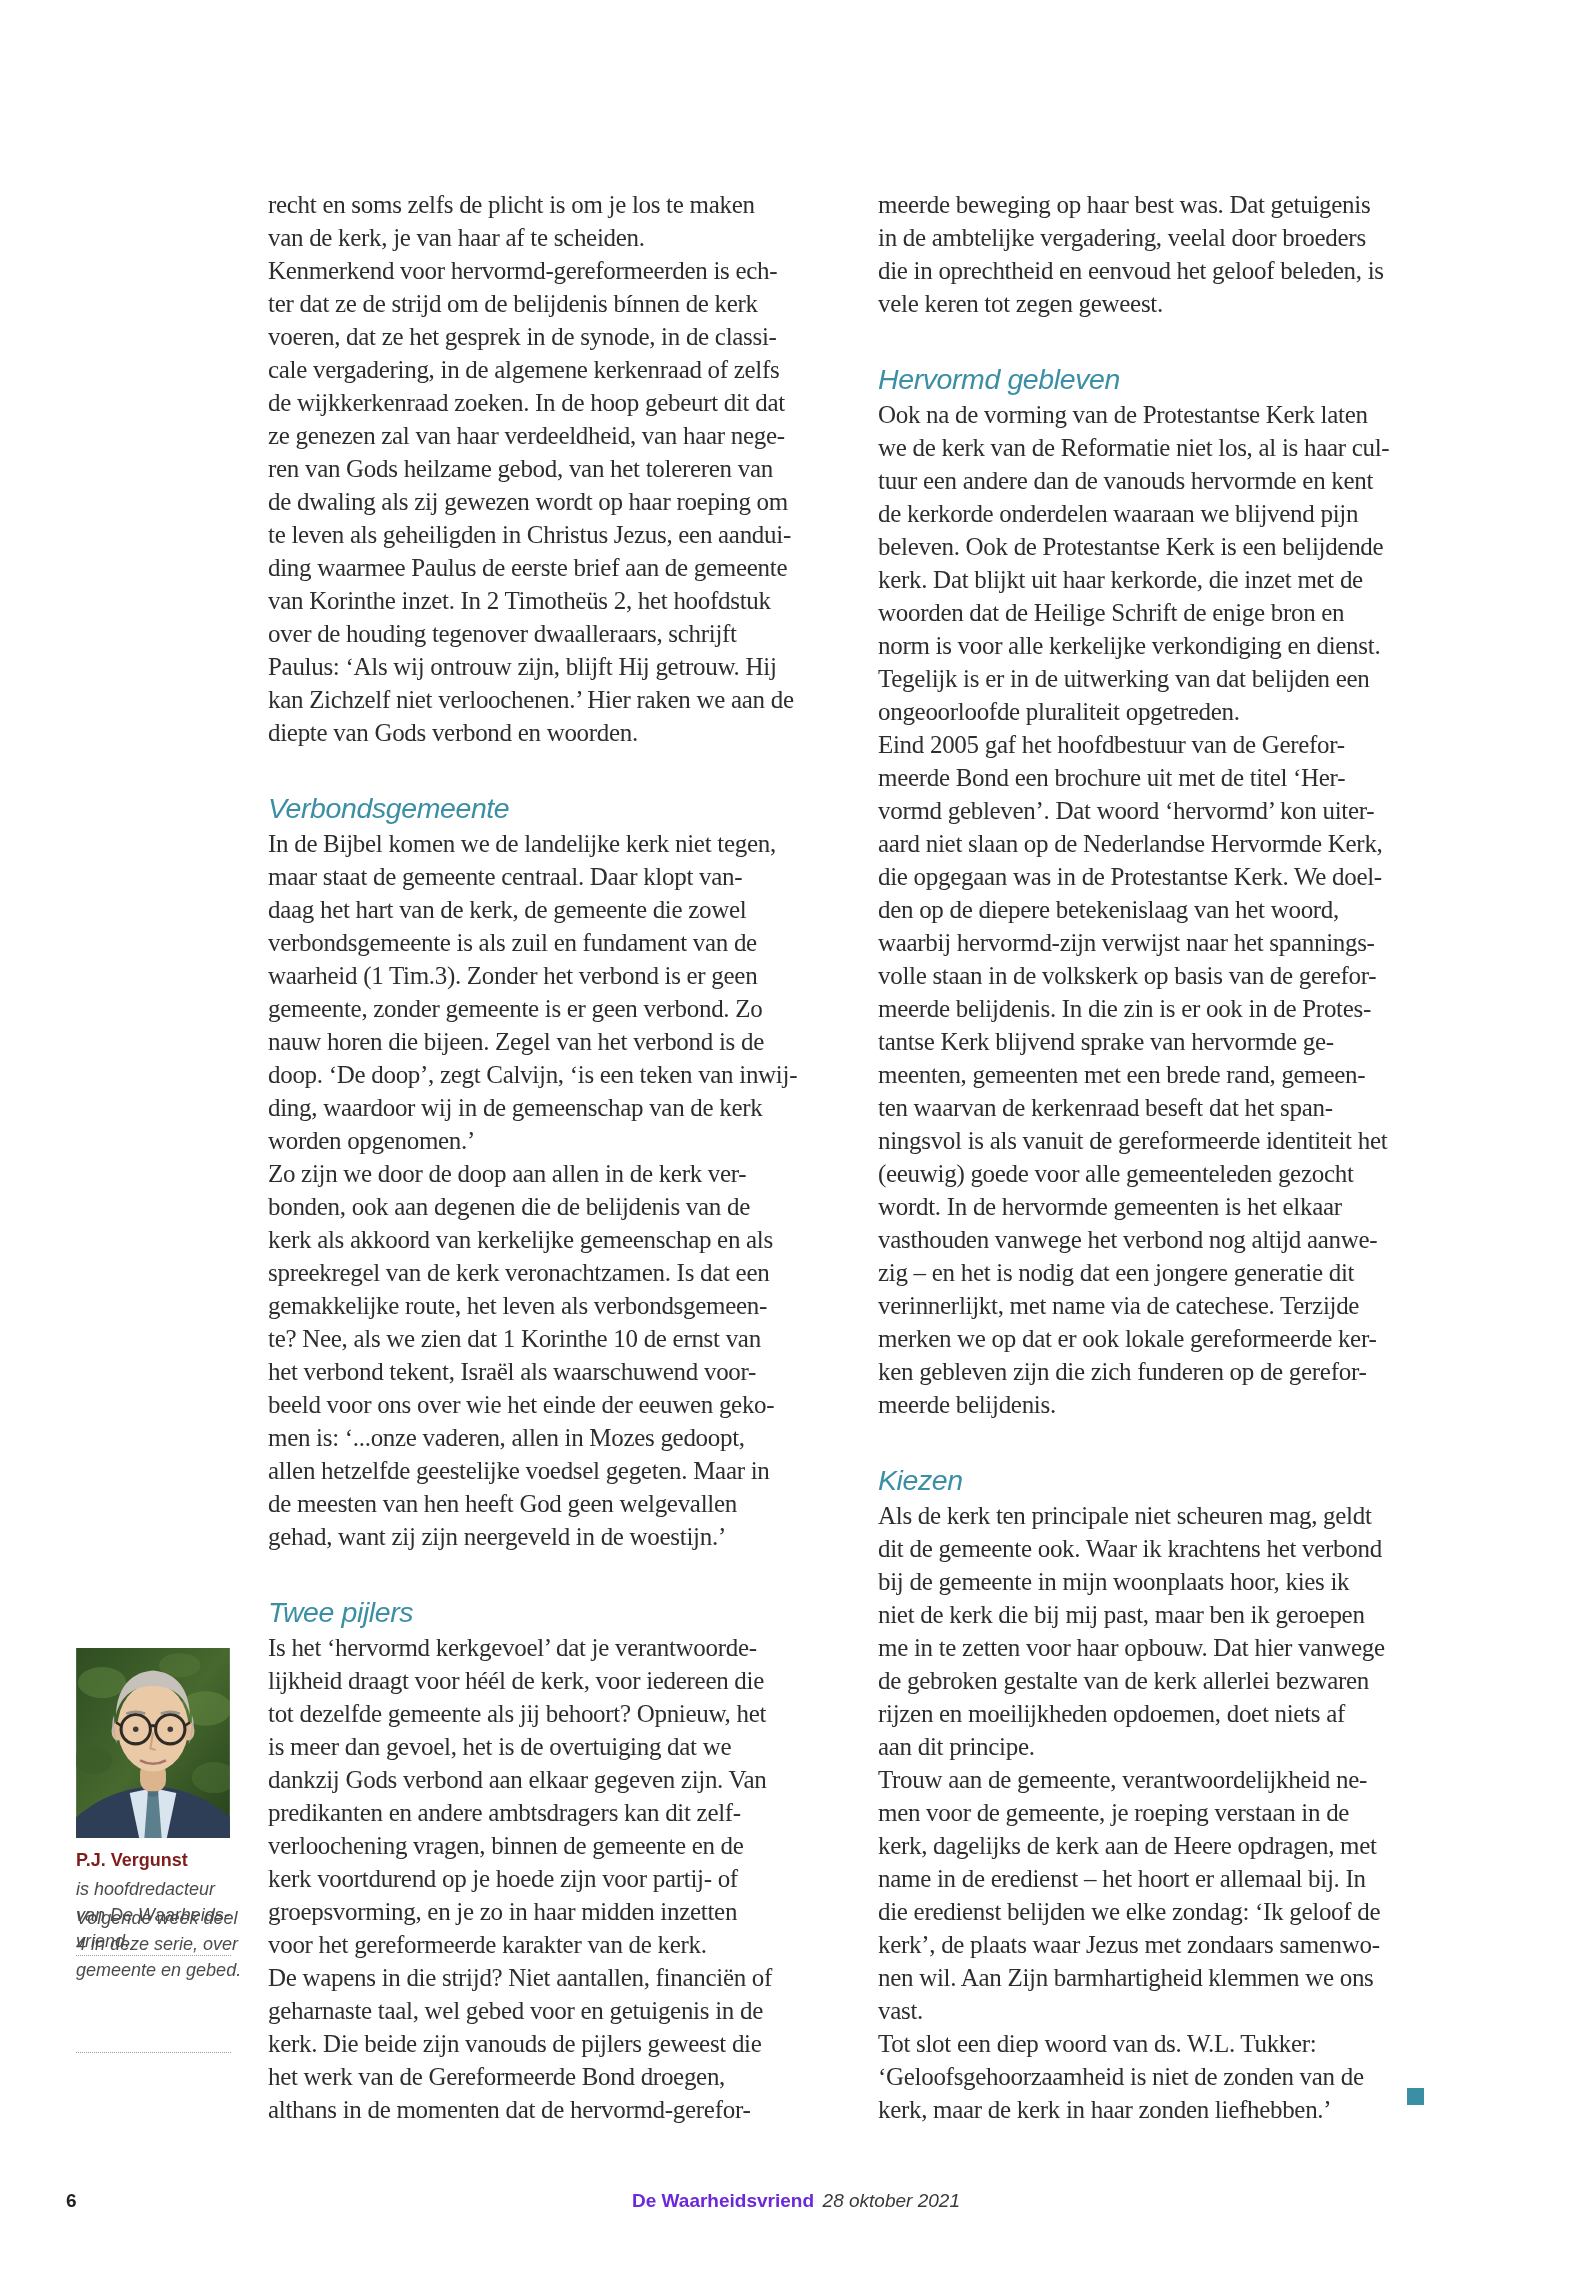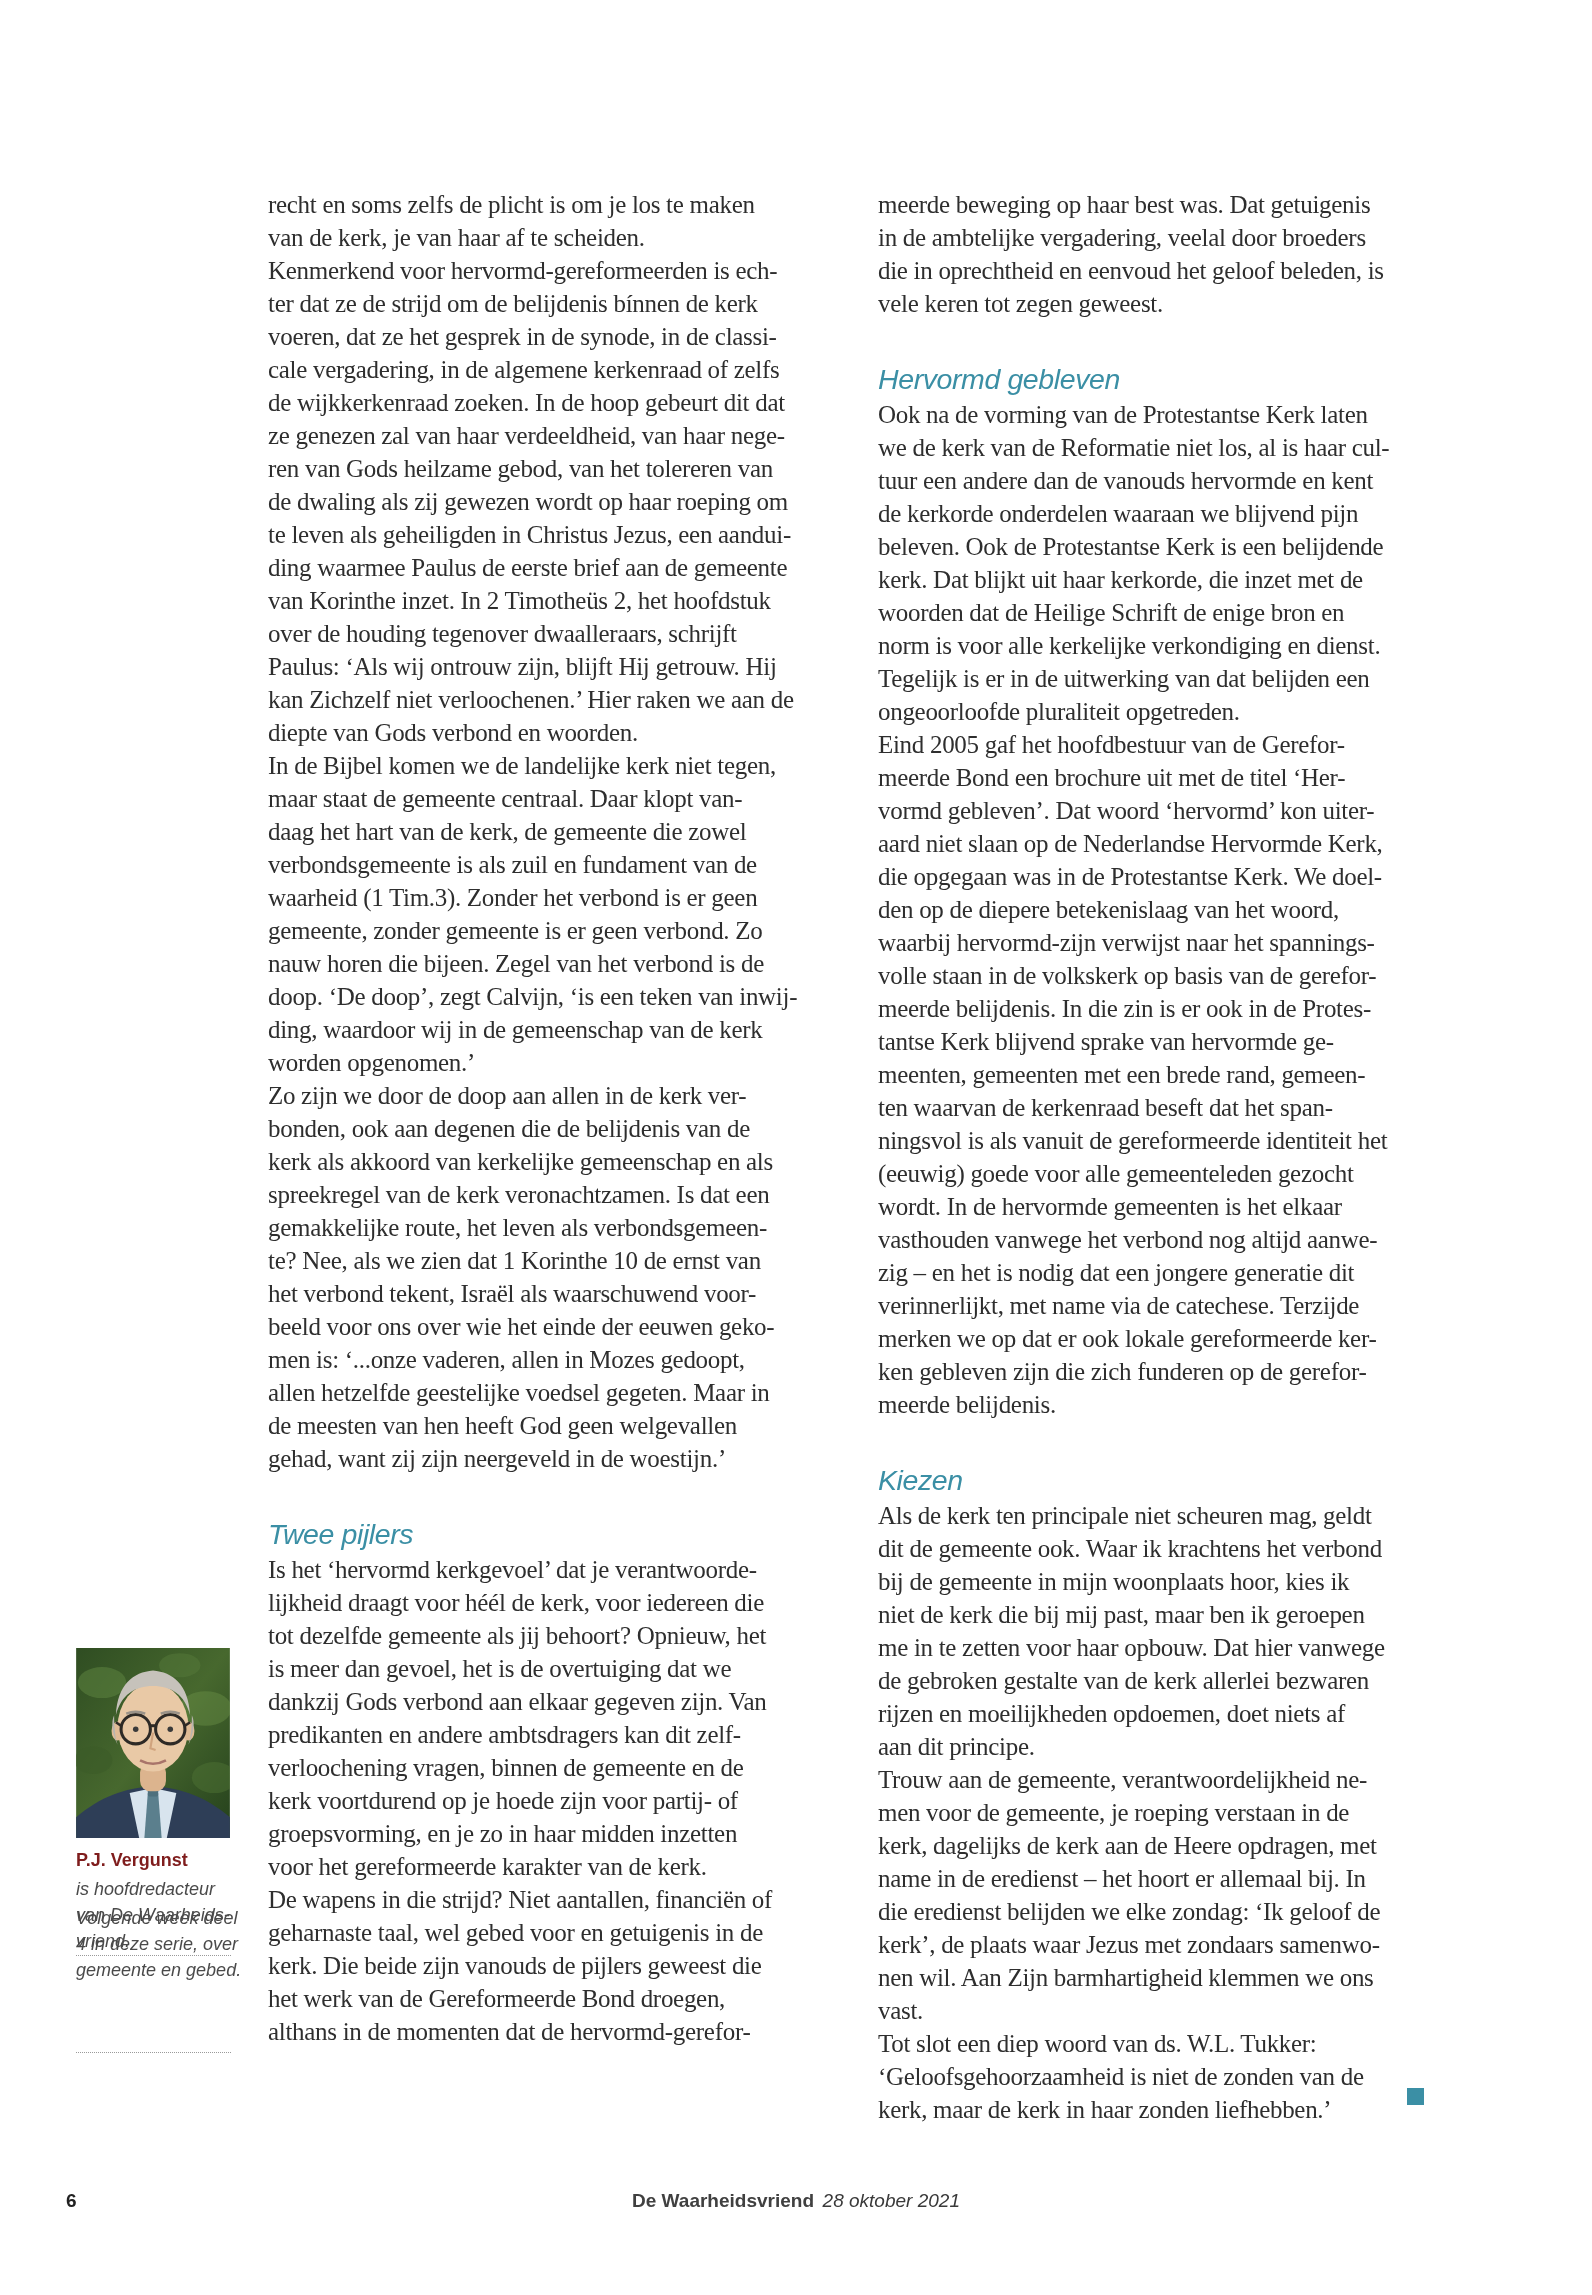--- a/index.html
+++ b/index.html
@@ -95,21 +95,21 @@
   .footer-center {
     position: absolute;
     left: 0; top: 2190px;
     width: 1592px;
     text-align: center;
   }
   .footer-title {
     font-family: "Liberation Sans", sans-serif;
     font-weight: 700;
     font-size: 19px;
-    color: #404040;
+    color: #6d28d9;
   }
   .footer-date {
     font-family: "Liberation Sans", sans-serif;
     font-style: italic;
     font-size: 19px;
     color: #3a3a3a;
     margin-left: 8.6px;
   }
 </style>
 </head>
@@ -128,20 +128,21 @@
 ze genezen zal van haar verdeeldheid, van haar nege-
 ren van Gods heilzame gebod, van het tolereren van
 de dwaling als zij gewezen wordt op haar roeping om
 te leven als geheiligden in Christus Jezus, een aandui-
 ding waarmee Paulus de eerste brief aan de gemeente
 van Korinthe inzet. In 2 Timotheüs 2, het hoofdstuk
 over de houding tegenover dwaalleraars, schrijft
 Paulus: ‘Als wij ontrouw zijn, blijft Hij getrouw. Hij
 kan Zichzelf niet verloochenen.’ Hier raken we aan de
 diepte van Gods verbond en woorden.</p>
+    <h3 class="sec">Verbondsgemeente</h3>
     <p class="body">In de Bijbel komen we de landelijke kerk niet tegen,
 maar staat de gemeente centraal. Daar klopt van-
 daag het hart van de kerk, de gemeente die zowel
 verbondsgemeente is als zuil en fundament van de
 waarheid (1 Tim.3). Zonder het verbond is er geen
 gemeente, zonder gemeente is er geen verbond. Zo
 nauw horen die bijeen. Zegel van het verbond is de
 doop. ‘De doop’, zegt Calvijn, ‘is een teken van inwij-
 ding, waardoor wij in de gemeenschap van de kerk
 worden opgenomen.’

